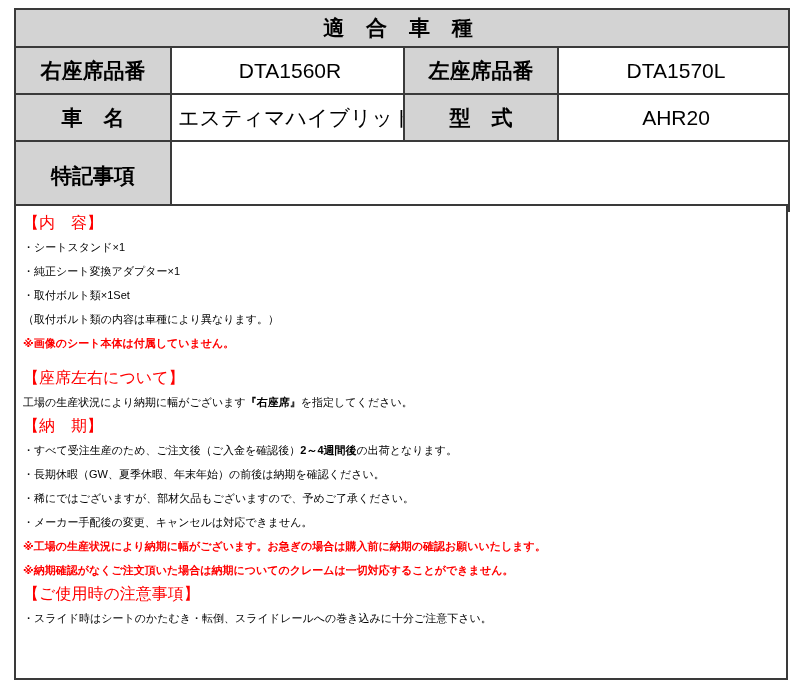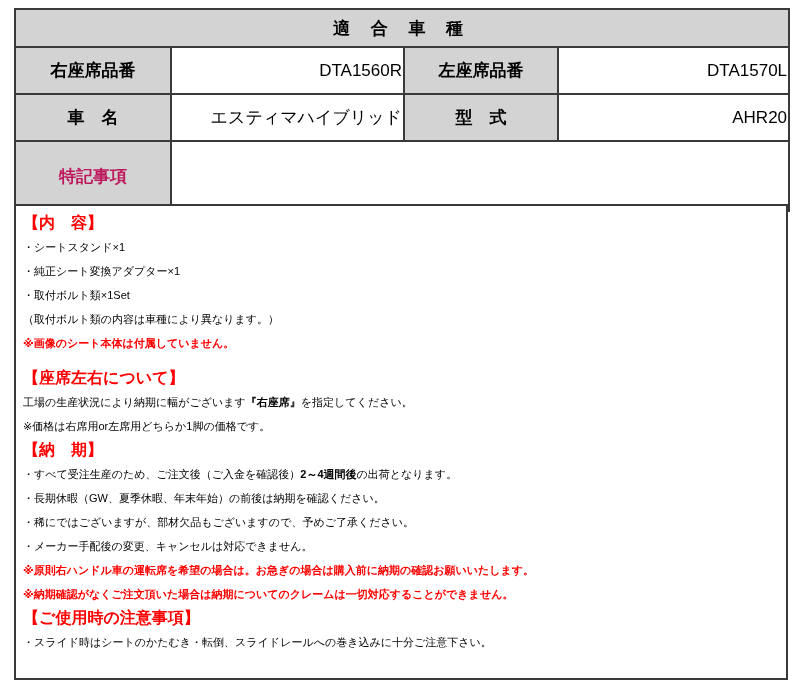--- a/index.html
+++ b/index.html
@@ -15,45 +15,45 @@
   table.spec {
     position: absolute;
     left: 14px;
     top: 8px;
     width: 774px;
     border-collapse: collapse;
     table-layout: fixed;
   }
   table.spec td {
     border: 2px solid #3a3a3a;
-    font-size: 17px;
+    font-size: 21px;
     overflow: hidden;
     white-space: nowrap;
   }
   td.title-cell {
     height: 34px;
     background: #d3d3d3;
     text-align: center;
     font-weight: bold;
     font-size: 20px;
     letter-spacing: 8px;
   }
   td.lbl {
     background: #d3d3d3;
     text-align: center;
     font-weight: bold;
   }
   td.val {
     background: #ffffff;
-    text-align: right;
+    text-align: center;
     padding-left: 6px;
   }
   tr.r1 td, tr.r2 td { height: 43px; }
   tr.r3 td { height: 66px; }
-  td.lbl-red { color: #be185d; }
+  td.lbl-red { color: #000000; }
   
   .content-box {
     position: absolute;
     left: 14px;
     top: 204px;
     width: 774px;
     height: 476px;
     border: 2px solid #3a3a3a;
     box-sizing: border-box;
     background: #ffffff;
@@ -64,21 +64,21 @@
   .sec-contents  { margin-bottom: 11px; }
   .sec-seatside  { }
   .sec-delivery  { }
   .line {
     font-size: 11px;
     line-height: 24px;
     white-space: nowrap;
   }
   .heading {
     color: #ff0000;
-    font-weight: bold;
+    font-weight: normal;
     font-size: 16px;
     line-height: 24px;
   }
   .red-note {
     color: #ff0000;
     font-weight: bold;
   }
   .b { font-weight: bold; }
 </style>
 </head>
@@ -123,30 +123,29 @@
       <div class="line">・シートスタンド×1</div>
       <div class="line">・純正シート変換アダプター×1</div>
       <div class="line">・取付ボルト類×1Set</div>
       <div class="line">（取付ボルト類の内容は車種により異なります。）</div>
       <div class="line red-note">※画像のシート本体は付属していません。</div>
     </div>
 
     <div class="section sec-seatside">
       <div class="heading">【座席左右について】</div>
       <div class="line"><span>工場の生産状況により納期に幅がございます</span><span class="b">『右座席』</span><span>を指定してください。</span></div>
-      <div class="line">※価格は右席用or左席用どちらか1脚の価格です。</div>
     </div>
 
     <div class="section sec-delivery">
       <div class="heading">【納　期】</div>
       <div class="line"><span>・すべて受注生産のため、ご注文後（ご入金を確認後）</span><span class="b">2～4週間後</span><span>の出荷となります。</span></div>
       <div class="line">・長期休暇（GW、夏季休暇、年末年始）の前後は納期を確認ください。</div>
       <div class="line">・稀にではございますが、部材欠品もございますので、予めご了承ください。</div>
       <div class="line">・メーカー手配後の変更、キャンセルは対応できません。</div>
-      <div class="line red-note">※原則右ハンドル車の運転席を希望の場合は。お急ぎの場合は購入前に納期の確認お願いいたします。</div>
+      <div class="line red-note">※工場の生産状況により納期に幅がございます。お急ぎの場合は購入前に納期の確認お願いいたします。</div>
       <div class="line red-note">※納期確認がなくご注文頂いた場合は納期についてのクレームは一切対応することができません。</div>
     </div>
 
     <div class="section sec-usage">
       <div class="heading">【ご使用時の注意事項】</div>
       <div class="line">・スライド時はシートのかたむき・転倒、スライドレールへの巻き込みに十分ご注意下さい。</div>
     </div>
 
   </div>
 </div>

